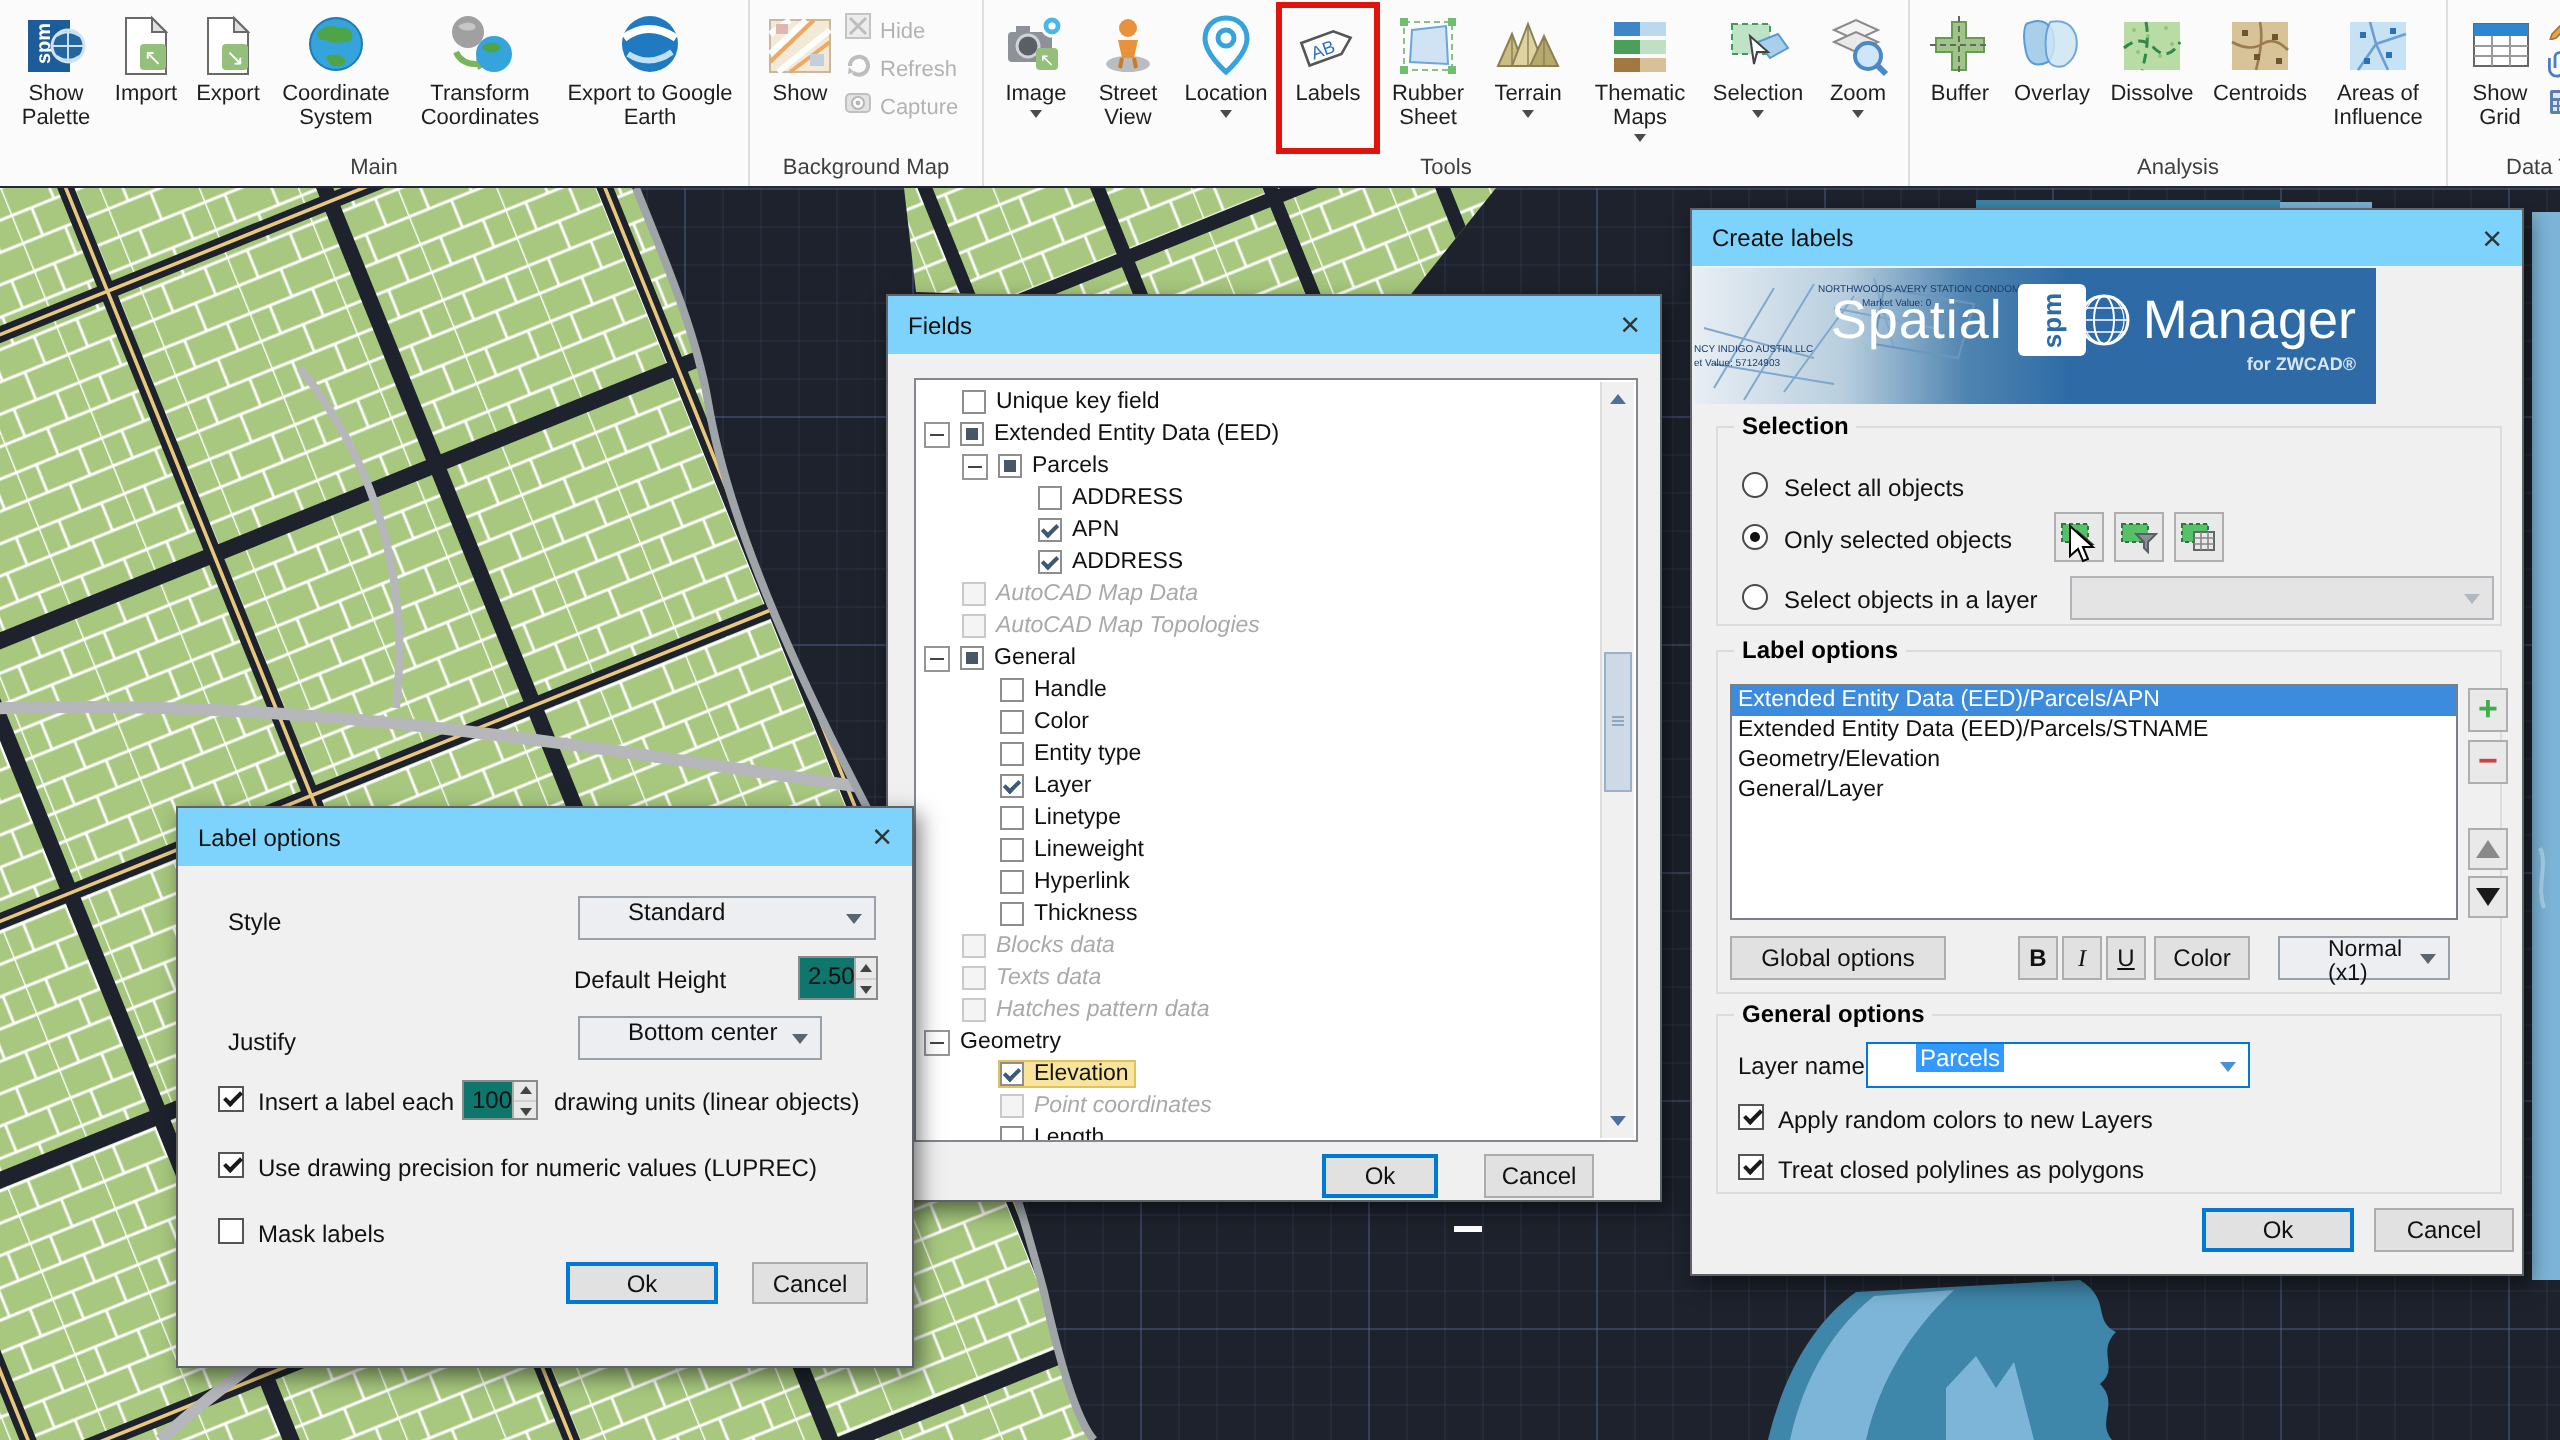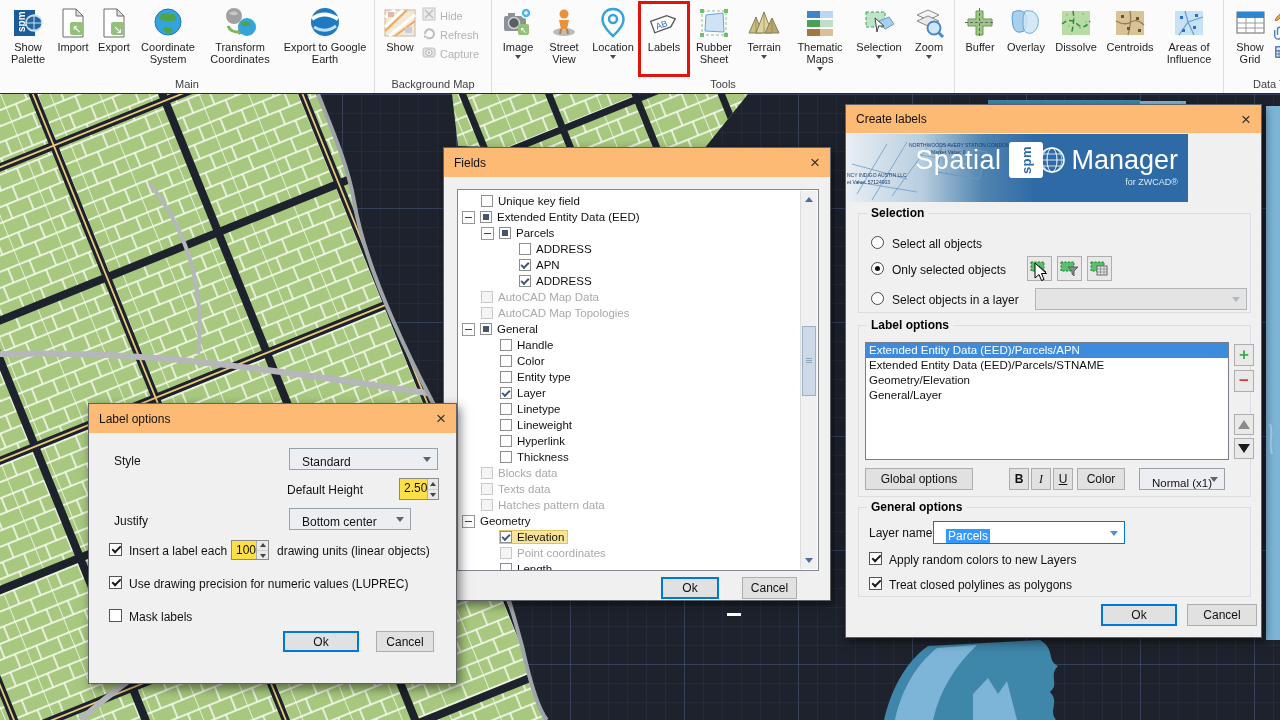--- a/index.html
+++ b/index.html
@@ -27,53 +27,53 @@
   .rbtn .ric { height:36px; display:flex; align-items:center; justify-content:center; }
   .rbtn .rlb { font-size:11px; color:#1e1e1e; text-align:center; line-height:12px; }
   .rbtn.hl { outline:3px solid #e0140f; outline-offset:-2px; }
   .drop { width:0; height:0; border-left:3.5px solid transparent; border-right:3.5px solid transparent; border-top:4px solid #4a4a4a; margin-top:2px; }
   .rstack { display:flex; flex-direction:column; justify-content:flex-start; padding-top:4px; }
   .rsmall { display:flex; align-items:center; height:19px; }
   .rsmall .slb { font-size:11px; color:#b3b3b3; margin-left:4px; white-space:nowrap; }
 
   
   .d { position:absolute; background:#f0f0f0; border:1px solid #5f6368; box-shadow:3px 4px 10px rgba(0,0,0,.5); }
-  .tb { height:29px; background:#fdba74; display:flex; align-items:center; padding:0 10px; font-size:12px; color:#111; }
+  .tb { height:29px; background:#7dd3fc; display:flex; align-items:center; padding:0 10px; font-size:12px; color:#111; }
   .tb .x { margin-left:auto; font-size:17px; color:#333; line-height:17px; cursor:default; }
   .btn { position:absolute; background:#e1e1e1; border:1px solid #adadad; font-size:12px; color:#111;
     display:flex; align-items:center; justify-content:center; }
   .btn.df { border:2px solid #0078d7; }
   .gb { position:absolute; border:1px solid #d9dde0; }
   .gbl { position:absolute; top:-8px; left:8px; background:#f0f0f0; padding:0 4px; font-size:12px; font-weight:bold; color:#000; }
   .cmb { position:absolute; background:#eceef1; border:1px solid #99a2ab; font-size:12px; color:#111;
-    display:flex; align-items:flex-end; padding-left:12px; }
+    display:flex; align-items:flex-start; padding-left:24px; }
   .cmb .ca { position:absolute; right:6px; top:50%; margin-top:-2px; width:0; height:0;
     border-left:4px solid transparent; border-right:4px solid transparent; border-top:5px solid #5a6570; }
   .cmb.dis { background:#e4e4e4; border-color:#b2b6ba; }
   .cmb.dis .ca { border-top-color:#b0b8c0; }
   .dcb { position:absolute; width:13px; height:13px; background:#fff; border:1px solid #555; }
   .dcb.c::after { content:""; position:absolute; left:2px; top:2px; width:7px; height:3px;
     border-left:2px solid #1a1a1a; border-bottom:2px solid #1a1a1a; transform:rotate(-45deg); }
   .rad { position:absolute; width:13px; height:13px; border:1px solid #4a4a4a; border-radius:50%; background:#fff; }
   .rad.sel::after { content:""; position:absolute; left:3px; top:3px; width:5px; height:5px; border-radius:50%; background:#111; }
   .lab { position:absolute; font-size:12px; color:#111; white-space:nowrap; }
-  .spin { position:absolute; background:#fde047; border:1px solid #8a8a8a; font-size:12px; color:#111; display:flex; }
+  .spin { position:absolute; background:#0f766e; border:1px solid #8a8a8a; font-size:12px; color:#111; display:flex; }
   .spin .sv { flex:1; padding:2px 0 0 4px; }
   .spin .sbs { width:15px; display:flex; flex-direction:column; border-left:1px solid #adadad; }
   .spin .sb { flex:1; background:#e8e8e8; position:relative; border-bottom:1px solid #d0d0d0; }
   .spin .sb:last-child { border-bottom:none; }
   .spin .sb::after { content:""; position:absolute; left:50%; top:50%; margin:-2px 0 0 -3px; width:0; height:0;
     border-left:3px solid transparent; border-right:3px solid transparent; }
   .spin .sb.up::after { border-bottom:4px solid #444; }
   .spin .sb.dn::after { border-top:4px solid #444; margin-top:-1px; }
 
   
   .treebox { position:absolute; left:13px; top:41px; width:362px; height:382px; background:#fff; border:1px solid #828790; overflow:hidden; }
   .trow { display:flex; align-items:center; height:16px; font-size:11.5px; color:#111; white-space:nowrap; }
-  .trow.dis .tlb { color:#a9a9a9; }
+  .trow.dis .tlb { color:#a9a9a9;font-style:italic; }
   .texp { width:13px; height:13px; border:1px solid #969696; background:#fff; position:relative; margin-right:5px; flex:none; }
   .texp::after { content:""; position:absolute; left:2px; right:2px; top:5px; height:1px; background:#444; }
   .tcb { width:12px; height:12px; border:1px solid #8e8e8e; background:#fff; position:relative; margin-right:5px; flex:none; }
   .tcb.c::after { content:""; position:absolute; left:1px; top:2px; width:6px; height:3px;
     border-left:2px solid #3c5a78; border-bottom:2px solid #3c5a78; transform:rotate(-45deg); }
   .tcb.p::after { content:""; position:absolute; left:2px; top:2px; width:6px; height:6px; background:#49566a; }
   .tcb.dd { background:#f4f4f4; border-color:#c9c9c9; }
   .hlrow { background:#f8e49a; outline:1px solid #e0c35e; display:flex; align-items:center; padding-right:3px; }
   .tscroll { position:absolute; right:1px; top:1px; bottom:1px; width:17px; background:#f0f0f0; border-left:1px solid #dcdcdc; }
   .sba { position:absolute; left:0; width:16px; height:17px; background:#f0f0f0; }
@@ -93,21 +93,21 @@
 
   
   .banner { position:absolute; left:1px; top:29px; width:341px; height:68px;
     background:linear-gradient(90deg,#e8eef4 0%,#b8cede 22%,#4f84b0 40%,#2e6ba6 55%,#2e6ba6 100%); overflow:hidden; }
   .banner .mtx { position:absolute; font-size:5px; color:#1a3a6b; white-space:nowrap; }
   .brand { position:absolute; right:10px; top:8px; display:flex; align-items:center; }
   .brand .bw1 { font-size:27px; color:#fff; font-weight:300; letter-spacing:.5px; }
   .spmbox { width:34px; height:36px; background:#fff; border-radius:3px; margin:0 2px 0 8px; position:relative; }
   .spmbox span { position:absolute; left:50%; top:50%; transform:translate(-50%,-50%) rotate(-90deg); color:#2e6ba6; font-weight:bold; font-size:13px; letter-spacing:.5px; }
   .brand .bw2 { font-size:27px; color:#fff; font-weight:300; position:relative; }
-  .brand .bsub { position:absolute; right:0; bottom:-11px; font-size:9px; color:#d6e6f4; font-weight:400; }
+  .brand .bsub { position:absolute; right:0; bottom:-11px; font-size:9px; color:#d6e6f4; font-weight:700; }
 
   .cursor { position:absolute; z-index:99; }
 </style>
 </head>
 <body>
 
 <div class="canvas">
   <svg class="mapsvg" width="1280" height="626" viewBox="0 0 1280 626">
     <defs>
       <pattern id="parcels" width="46" height="30" patternUnits="userSpaceOnUse" patternTransform="rotate(-22)">
@@ -449,20 +449,21 @@
                 <rect x="8" y="10" width="3" height="3"></rect>
                 <rect x="23" y="8" width="3" height="3"></rect>
                 <rect x="21" y="20" width="3" height="3"></rect>
                 <rect x="10" y="23" width="3" height="3"></rect>
               </g>
             </svg>
         </span>
         <span class="rlb">Areas of Influence</span>
       </div>
     </div>
+    <div class="rglabel">Analysis</div>
   </div>
 
   <div class="rgroup" style="border-right:none">
     <div class="rrow">
       <div class="rbtn" style="width:46px">
         <span class="ric">
           <svg width="34" height="34">
               <rect x="4" y="6" width="27" height="21" fill="#fff" stroke="#666"></rect>
               <rect x="4" y="6" width="27" height="6" fill="#2f86d0"></rect>
               <path d="M4,17 h27 M4,22 h27 M13,12 v15 M22,12 v15" stroke="#9a9a9a"></path>

